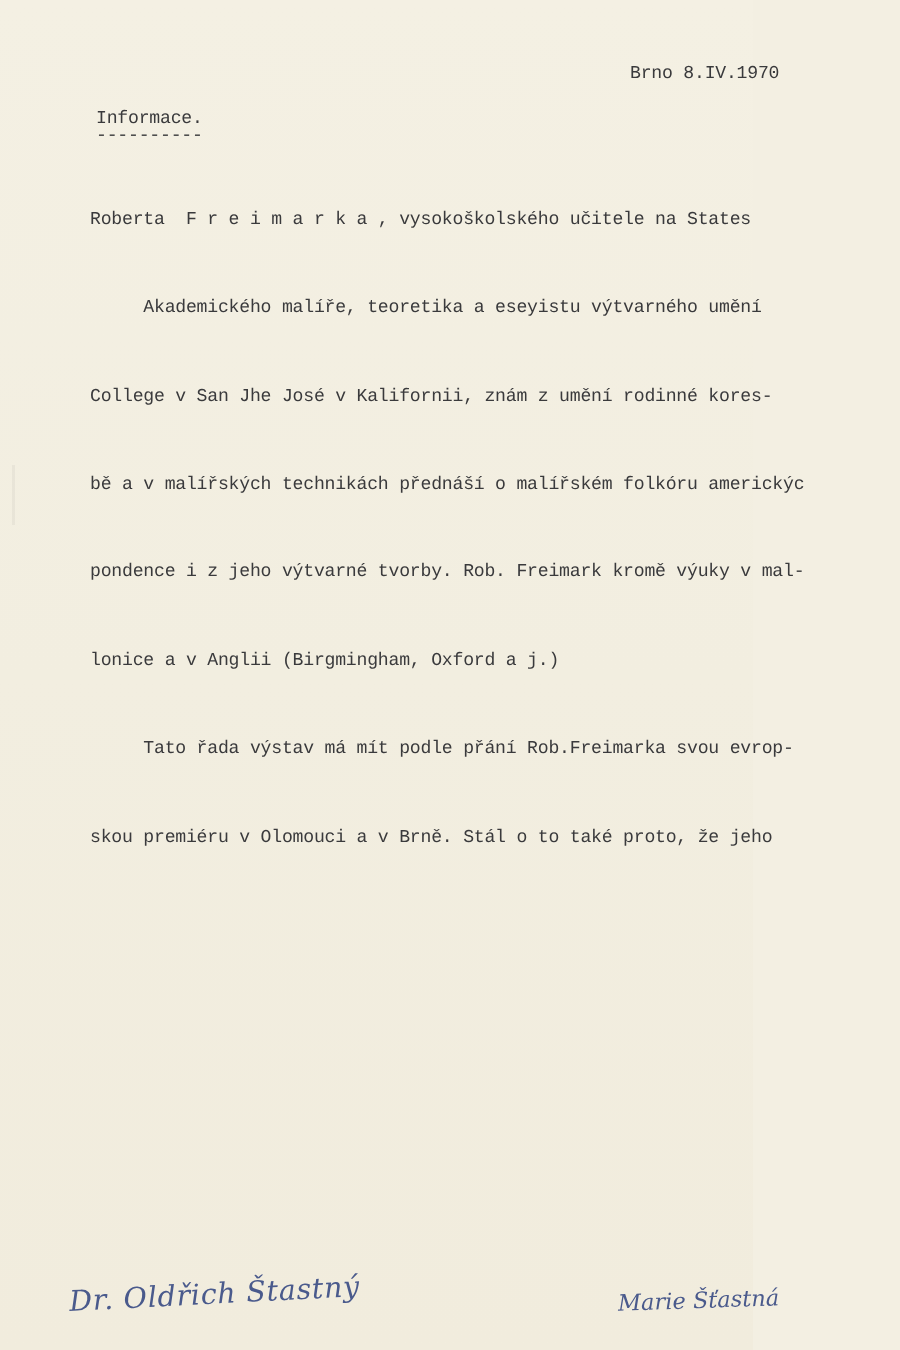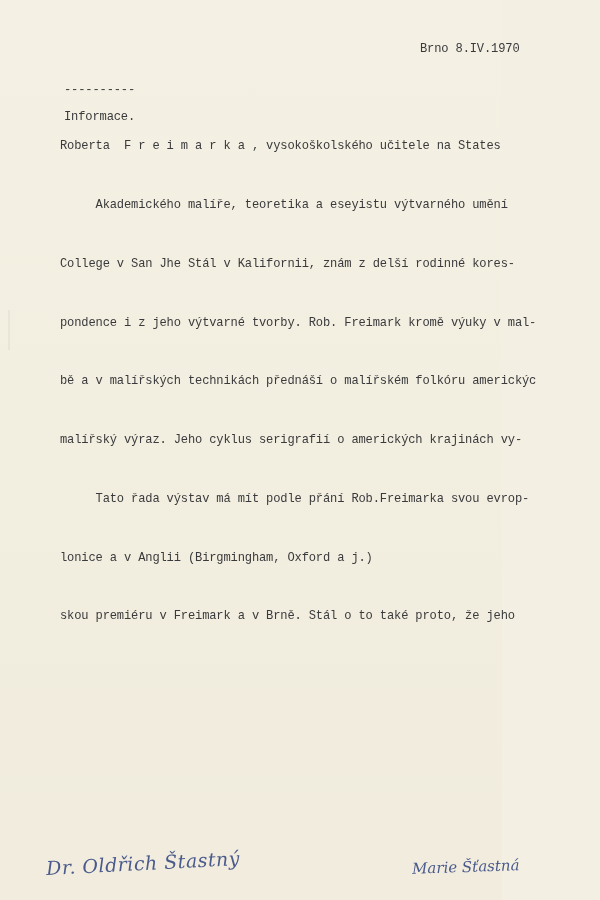--- a/index.html
+++ b/index.html
@@ -29,21 +29,20 @@
       position: absolute;
       line-height: 19.6px;
     }
     .date {
       left: 420px;
       top: 40px;
     }
     .heading {
       left: 64px;
       top: 70px;
-      margin-top: 38px;
     }
     .underline {
       left: 64px;
       top: 81px;
     }
     .body-text {
       left: 60px;
       top: 98px;
     }
     .line {
@@ -85,27 +84,26 @@
 <div class="page">
   <div class="mark"></div>
 
   <div class="tw date">Brno 8.IV.1970</div>
   <div class="tw heading">Informace.</div>
   <div class="tw underline">----------</div>
 
   <div class="tw body-text">
     <span class="line">Roberta  F r e i m a r k a , vysokoškolského učitele na States</span>
     <span class="line">     Akademického malíře, teoretika a eseyistu výtvarného umění</span>
-    <span class="line">College v San Jhe Stál v Kalifornii, znám z delší rodinné kores-</span>
+    <span class="line">College v San Jhe José v Kalifornii, znám z umění rodinné kores-</span>
+    <span class="line">bě a v malířských technikách přednáší o malířském folkóru americkýc</span>
     <span class="line">pondence i z jeho výtvarné tvorby. Rob. Freimark kromě výuky v mal-</span>
-    <span class="line">bě a v malířských technikách přednáší o malířském folkóru americkýc</span>
-    <span class="line">malířský výraz. Jeho cyklus serigrafií o amerických krajinách vy-</span>
+    <span class="line">lonice a v Anglii (Birgmingham, Oxford a j.)</span>
     <span class="line">     Tato řada výstav má mít podle přání Rob.Freimarka svou evrop-</span>
-    <span class="line">lonice a v Anglii (Birgmingham, Oxford a j.)</span>
-    <span class="line">skou premiéru v Freimark a v Brně. Stál o to také proto, že jeho</span>
+    <span class="line">skou premiéru v Olomouci a v Brně. Stál o to také proto, že jeho</span>
     
     
     
     
     
     
     
     
     
     

